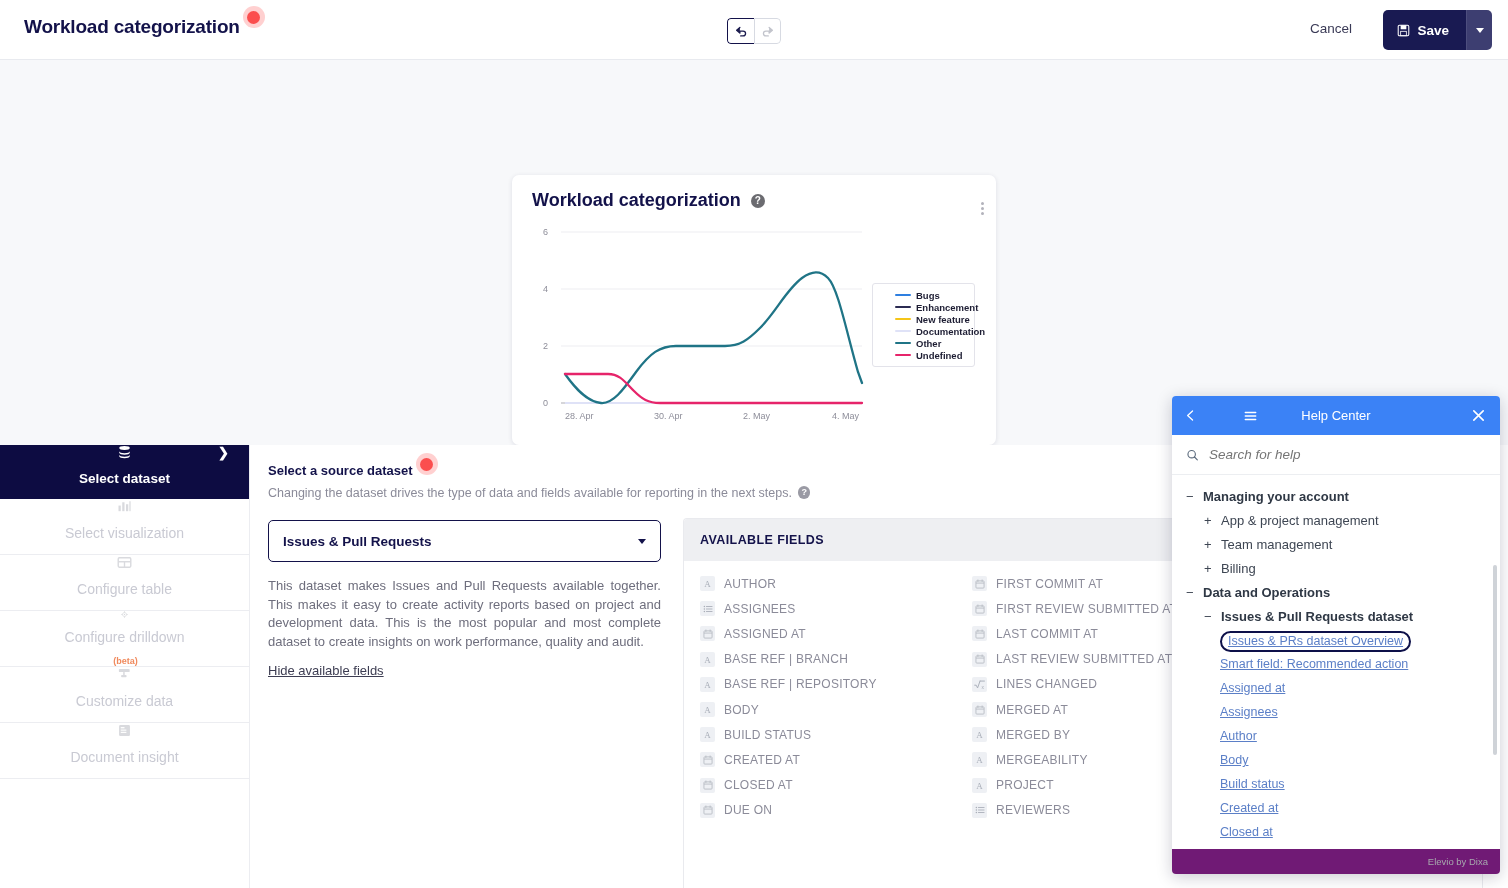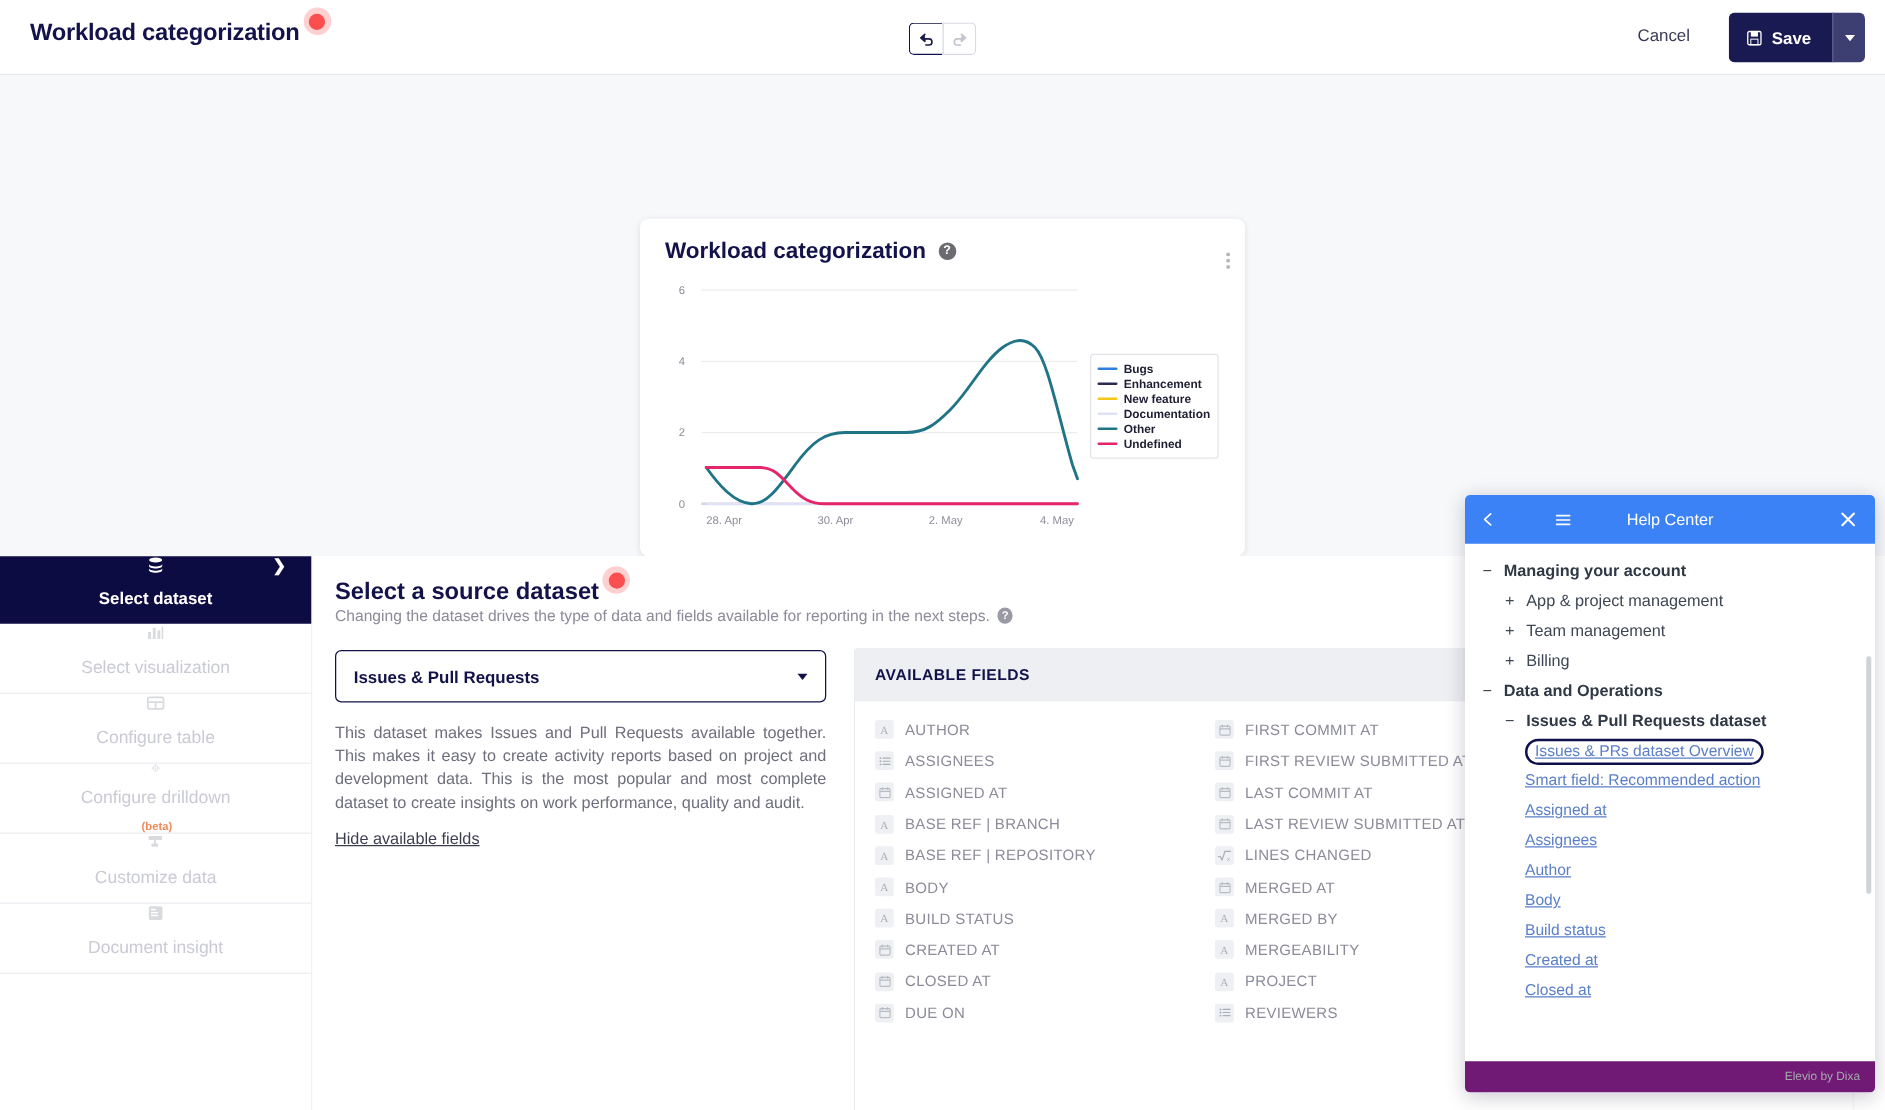--- a/index.html
+++ b/index.html
@@ -87,21 +87,21 @@
   }
   .kebab { position: absolute; right: 12px; top: 27px; display: flex; flex-direction: column; gap: 2px; cursor: pointer; }
   .kebab i { width: 3px; height: 3px; border-radius: 50%; background: #b2b2bb; display: block; }
 
   .plot { position: absolute; left: 0; top: 45px; width: 484px; height: 225px; }
   .ylab { position: absolute; font-size: 9px; fill: #8d8d99; }
 
   .legend-box {
     position: absolute; left: 360px; top: 108px; width: 103px;
     background: #fff; border: 1px solid #e3e3ea; border-radius: 3px;
-    padding: 5px 6px 5px 5px;
+    padding: 5px 6px 5px 22px;
   }
   .legend-row { display: flex; align-items: center; gap: 5px; height: 12px; }
   .legend-swatch { width: 16px; height: 2.5px; border-radius: 1px; flex: 0 0 16px; }
   .legend-text { font-size: 9.5px; font-weight: bold; color: #1d1d33; white-space: nowrap; }
 
   
   .lower { position: absolute; left: 0; top: 445px; width: 1508px; height: 443px; background: #fff; }
 
   .side-nav { position: absolute; left: 0; top: 0; width: 250px; height: 443px; background: #fff; border-right: 1px solid #ecedf1; }
   .nav-item {
@@ -109,21 +109,21 @@
     border-bottom: 1px solid #ecedf1; gap: 11px; cursor: pointer; position: relative; flex-direction: column;
   }
   .nav-item.active { background: #0d0c42; color: #fff; height: 54px; border-bottom: none; }
   .nav-item.active .nav-label { color: #fff; font-weight: bold; font-size: 13.5px; }
   .nav-label { font-size: 14px; color: #c9cad3; }
   .beta-tag { font-size: 9px; color: #f08a5d; font-weight: bold; vertical-align: super; margin-left: 2px; }
   .nav-chevron { position: absolute; right: 20px; color: #fff; font-size: 13px; font-weight: bold; }
 
   .content { position: absolute; left: 250px; top: 0; width: 1258px; height: 443px; background: #fff; }
   .sec-title-wrap { position: absolute; left: 18px; top: 18px; display: flex; align-items: flex-start; }
-  .sec-title { font-size: 19px; font-weight: bold; color: #13124a; }
+  .sec-title { font-size: 13px; font-weight: bold; color: #13124a; }
   .sec-sub { position: absolute; left: 18px; top: 41px; font-size: 12.5px; color: #8b8b99; display: flex; align-items: flex-start; gap: 6px; }
   .q-icon-sm { width: 12.5px; height: 12.5px; border-radius: 50%; background: #9a9aa4; color: #fff; font-size: 9px; line-height: 12.5px; text-align: center; font-weight: bold; }
 
   .ds-select {
     position: absolute; left: 18px; top: 75px; width: 393px; height: 42px;
     border: 1.5px solid #13124a; border-radius: 5px; background: #fff;
     display: flex; align-items: center; padding: 0 14px; cursor: pointer;
   }
   .ds-select-label { font-size: 13.5px; font-weight: bold; color: #13124a; flex: 1; }
 
@@ -620,20 +620,27 @@
         </svg>
       </span>
       <span class="help-head-title">Help Center</span>
       <span class="hc-icon" style="position:absolute;right:14px;">
         <svg width="15" height="15" viewBox="0 0 16 16">
             <path d="M3 3l10 10M13 3L3 13" stroke="#fff" stroke-width="1.7" stroke-linecap="round"></path>
           </svg>
       </span>
     </div>
 
+    <div class="help-search">
+      <svg width="14" height="14" viewBox="0 0 16 16">
+        <circle cx="7" cy="7" r="4.6" stroke="#5c6b7d" stroke-width="1.4" fill="none"></circle>
+        <path d="M10.5 10.5L14 14" stroke="#5c6b7d" stroke-width="1.4" stroke-linecap="round"></path>
+      </svg>
+      <input type="text" placeholder="Search for help" style="">
+    </div>
 
     <div class="help-body">
       <div id="hc-tree">
           <div class="hc-node lvl1">
             <span class="hc-sign">−</span>
             <span class="hc-cat">Managing your account</span>
           </div>
           <div class="hc-node lvl2">
             <span class="hc-sign">+</span>
             <span class="hc-sub">App &amp; project management</span>

